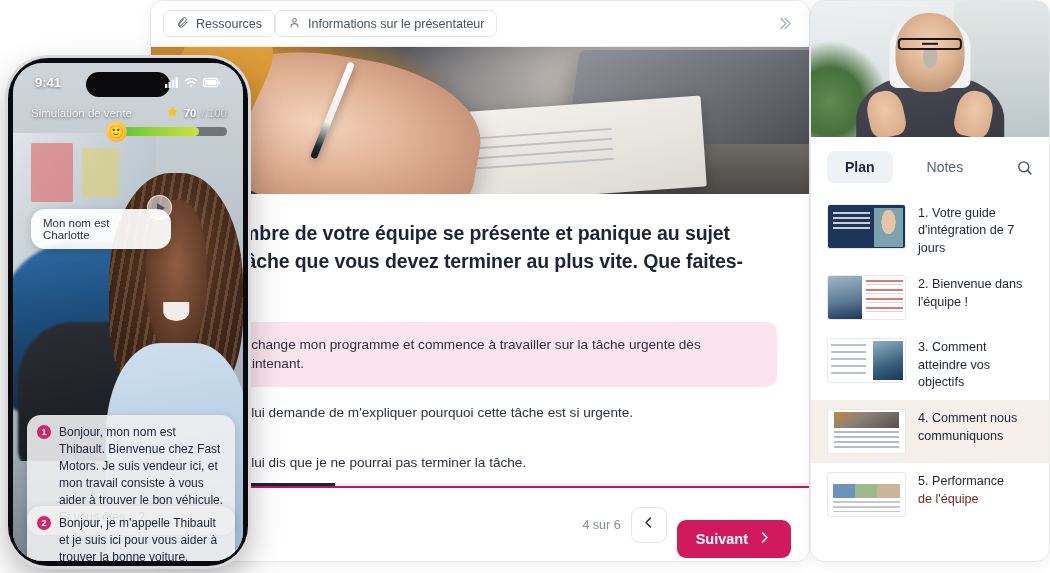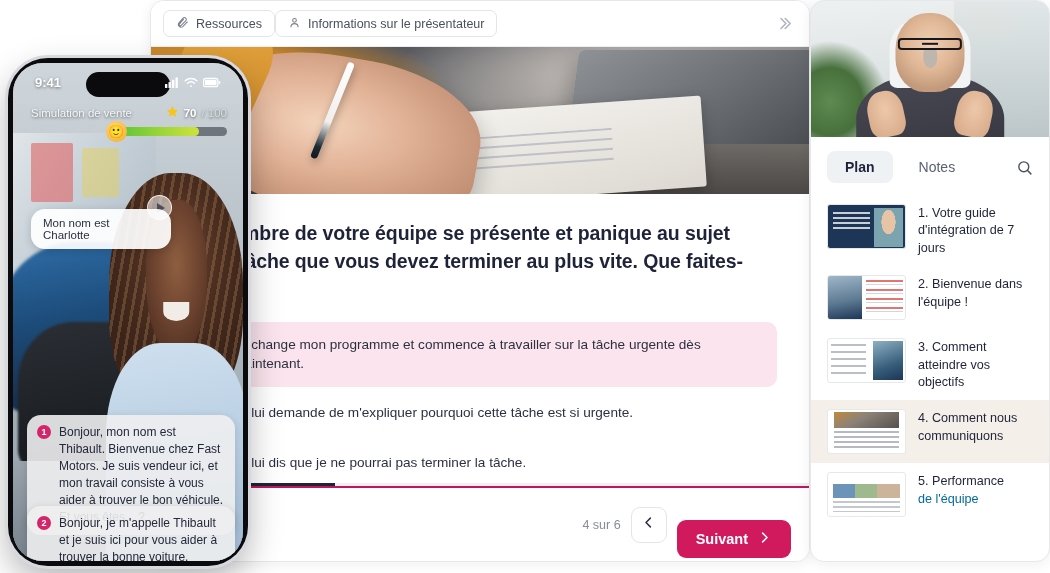--- a/index.html
+++ b/index.html
@@ -194,42 +194,42 @@
   }
   .pv-handL, .pv-handR {
     position:absolute; bottom:0; width:15%; height:34%;
     background: radial-gradient(ellipse at 50% 40%, #eec8ab 0%, #d3a684 100%);
     border-radius: 44% 44% 30% 30%;
   }
   .pv-handL { left: 24%; transform: rotate(-12deg); }
   .pv-handR { right: 24%; transform: rotate(12deg); }
 
   .panel-tabs {
-    display: flex; align-items: center; gap: 8px; padding: 14px 12px 10px 16px;
+    display: flex; align-items: center; gap: 16px; padding: 14px 12px 10px 16px;
   }
   .tab {
     padding: 8px 18px; border-radius: 8px; font-size: 14px; font-weight: 700;
     color: #6b7280; cursor: pointer;
   }
   .tab.active { background: #eef2f5; color: #1e2339; }
   .tab.inactive { font-weight: 400; color: #5a6170; }
   .panel-search { margin-left: auto; width: 26px; height: 26px; display: flex; align-items: center; justify-content: center; color: #4a5060; cursor: pointer; }
 
   .outline { padding: 2px 0 0 0; }
   .outline-item {
     display: flex; align-items: flex-start; gap: 12px;
     padding: 9px 14px 9px 16px; cursor: pointer;
   }
   .outline-item.active { background: #f4efe9; }
   .thumb {
     flex: none; width: 79px; height: 45px; border-radius: 3px; overflow: hidden;
     background: #fff; border: 1px solid #e6e8ec; position: relative;
   }
   .outline-label { font-size: 12.6px; line-height: 1.38; color: #1e2339; padding-top: 1px; }
-  .outline-label .sub { color: #0369a1; }
+  .outline-label .sub { color: #7f1d1d; }
 
   
   .t1 { background: #1d3557; }
   .t1::before { content:""; position:absolute; left:6%; top:16%; width:48%; height:44%;
     background: repeating-linear-gradient(#e8e9ec 0 2px, transparent 2px 5px); opacity:.85; }
   .t1::after { content:""; position:absolute; right:2%; top:6%; width:38%; height:92%;
     background: radial-gradient(ellipse at 50% 36%, #e7c4a6 0 34%, #7ba4b0 35% 100%); }
   .t2 { background:#fff; }
   .t2::before { content:""; position:absolute; left:0; top:0; width:44%; height:100%;
     background: linear-gradient(170deg,#9fb6c8 0%,#5d7a93 58%,#1d3557 100%); }

